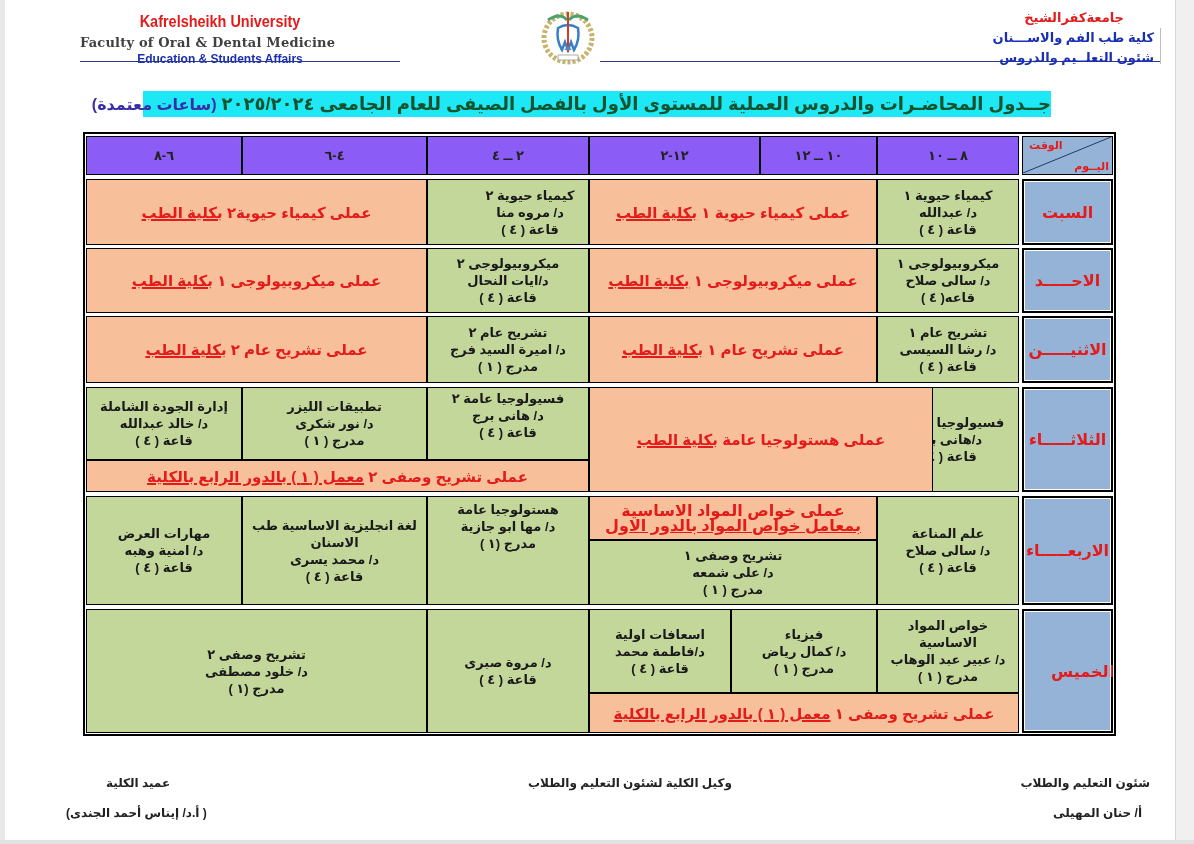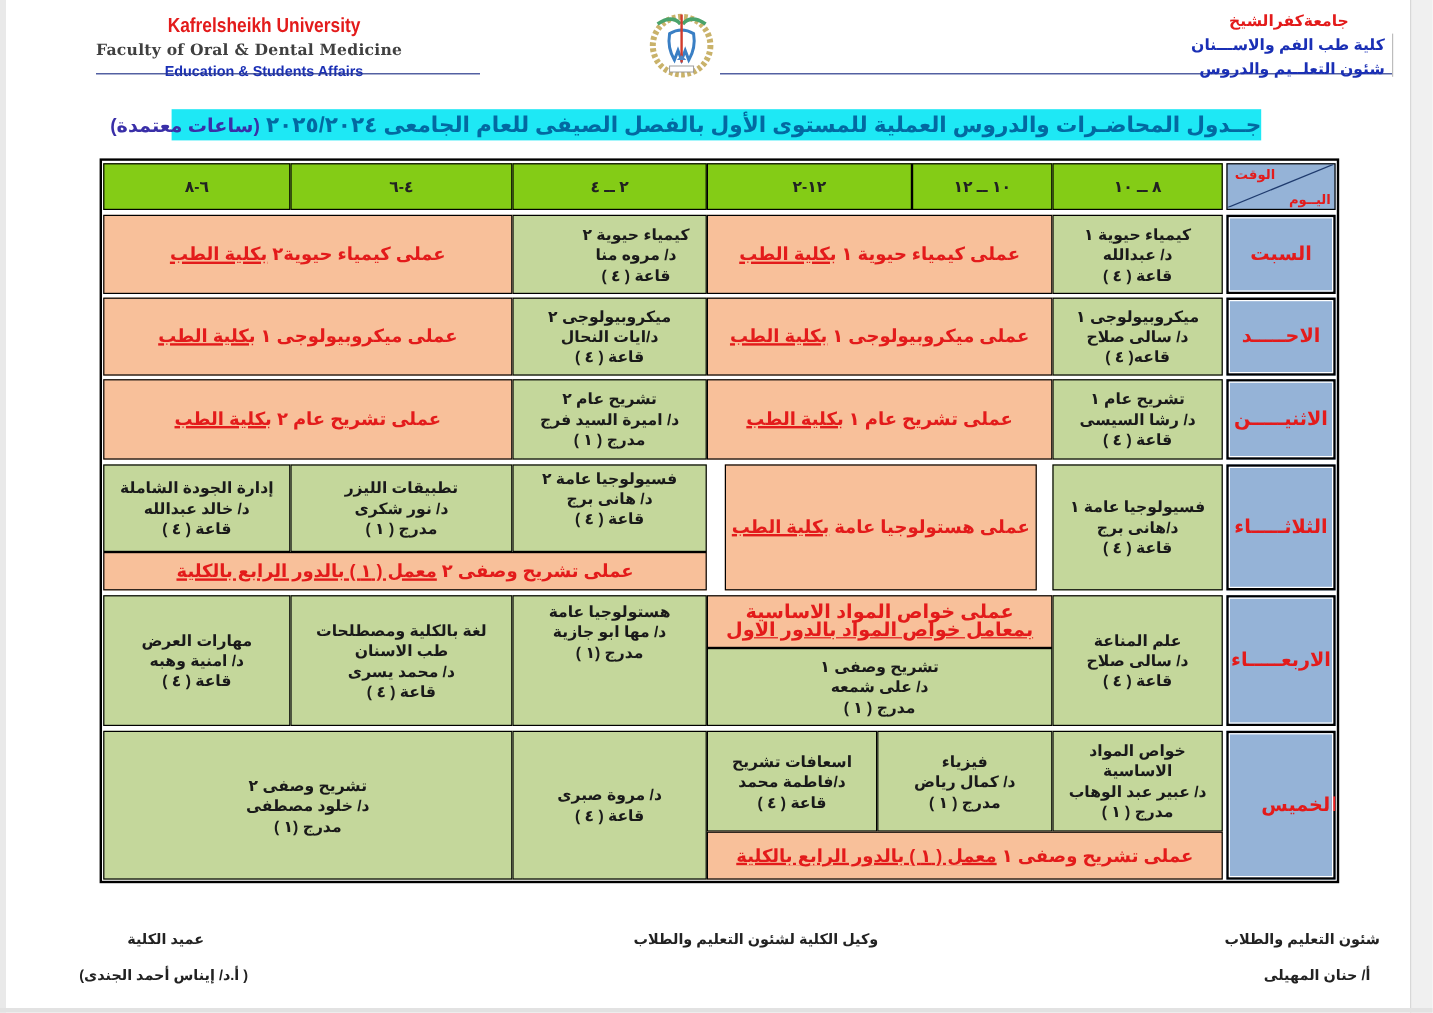--- a/index.html
+++ b/index.html
@@ -11,25 +11,25 @@
   .en-uni{left:90px;top:12px;width:260px;text-align:center;color:#e31b1b;font-weight:bold;font-size:17px;font-family:"Liberation Sans Narrow","Liberation Sans",sans-serif;transform:scaleX(0.85);}
   .en-fac{left:80px;top:35px;width:280px;color:#404040;font-weight:bold;font-size:13px;font-family:"DejaVu Serif",serif;letter-spacing:0.2px;}
   .en-aff{left:80px;top:52px;width:280px;text-align:center;color:#1a2fb5;font-weight:bold;font-size:12px;}
   .hline{height:1px;background:#2a3a8c;}
   .ar-uni{right:70px;top:10px;width:200px;color:#e31b1b;font-weight:bold;font-size:13px;direction:rtl;}
   .ar-fac{right:40px;top:30px;width:250px;text-align:right;color:#1a2fb5;font-weight:bold;font-size:13px;direction:rtl;}
   .ar-aff{right:40px;top:50px;width:250px;text-align:right;color:#1a2fb5;font-weight:bold;font-size:13px;direction:rtl;}
   .vbar{left:1160px;top:28px;width:1px;height:36px;background:#bdbdbd;}
   .logo{left:540px;top:6px;width:56px;height:60px;}
   .title-bar{left:143px;top:91px;width:908px;height:26px;background:#1ee8f5;direction:rtl;text-align:center;white-space:nowrap;font-weight:bold;font-size:18px;line-height:26px;}
-  .title-main{color:#0369a1;}
+  .title-main{color:#14532d;}
   .title-paren{color:#3a2fa8;font-size:16px;}
   .grid-frame{left:83px;top:132px;width:1033px;height:604px;border:2px solid #000;box-sizing:border-box;background:#fff;}
   .cell{position:absolute;box-sizing:border-box;display:flex;flex-direction:column;align-items:center;justify-content:center;text-align:center;direction:rtl;font-weight:bold;color:#1a1a1a;font-size:13px;line-height:17px;border:1.5px solid #000;}
-  .hdr{background:#84cc16;color:#222;font-size:13px;}
+  .hdr{background:#8b5cf6;color:#222;font-size:13px;}
   .day{background:#95b3d7;color:#e31b1b;font-size:16px;border:2px solid #000;outline:1px solid #fff;outline-offset:-3px;}
   .green{background:#c4d79b;}
   .orange{background:#f8c09a;}
   .lab{color:#e31b1b;font-size:15px;}
   .lab u{text-decoration:underline;text-decoration-thickness:2px;}
   .lab-small{color:#e31b1b;font-size:16px;line-height:15px;}
   .corner{background:#95b3d7;position:absolute;box-sizing:border-box;border:1.5px solid #000;}
   .corner .t1{position:absolute;left:6px;top:2px;color:#e31b1b;font-weight:bold;font-size:11px;}
   .corner .t2{position:absolute;right:3px;bottom:1px;color:#e31b1b;font-weight:bold;font-size:11px;}
   .sig{position:absolute;direction:rtl;font-size:12px;font-weight:bold;color:#222;white-space:nowrap;}
@@ -137,21 +137,21 @@
 <div class="cell orange lab" style="left:86px;top:316px;width:341px;height:67px;">
   <div><span>عملى تشريح عام ٢ </span><u>بكلية الطب</u></div>
 </div>
 
 <div class="cell day" style="left:1022px;top:387px;width:91px;height:105px;">الثلاثـــــاء</div>
 <div class="cell green" style="left:877px;top:387px;width:142px;height:105px;">
   <div>فسيولوجيا عامة ١</div>
   <div>د/هانى برج</div>
   <div>قاعة ( ٤ )</div>
 </div>
-<div class="cell orange lab" style="left:604px;top:387px;width:260px;height:105px;">
+<div class="cell orange lab" style="left:589px;top:387px;width:344px;height:105px;">
   <div><span>عملى هستولوجيا عامة </span><u>بكلية الطب</u></div>
 </div>
 <div class="cell green" style="left:427px;top:387px;width:162px;height:73px;justify-content:flex-start;padding-top:2px;">
   <div>فسيولوجيا عامة ٢</div>
   <div>د/ هانى برج</div>
   <div>قاعة ( ٤ )</div>
 </div>
 <div class="cell green" style="left:242px;top:387px;width:185px;height:73px;">
   <div>تطبيقات الليزر</div>
   <div>د/ نور شكرى</div>
@@ -180,21 +180,21 @@
   <div>تشريح وصفى ١</div>
   <div>د/ على شمعه</div>
   <div>مدرج ( ١ )</div>
 </div>
 <div class="cell green" style="left:427px;top:496px;width:162px;height:109px;justify-content:flex-start;padding-top:4px;">
   <div>هستولوجيا عامة</div>
   <div>د/ مها ابو جازية</div>
   <div>مدرج (١ )</div>
 </div>
 <div class="cell green" style="left:242px;top:496px;width:185px;height:109px;padding:0 8px;">
-  <div>لغة بالكلية ومصطلحات طب الاسنان</div>
+  <div>لغة انجليزية الاساسية طب الاسنان</div>
   <div>د/ محمد يسرى</div>
   <div>قاعة ( ٤ )</div>
 </div>
 <div class="cell green" style="left:86px;top:496px;width:156px;height:109px;">
   <div>مهارات العرض</div>
   <div>د/ امنية وهبه</div>
   <div>قاعة ( ٤ )</div>
 </div>
 
 <div class="cell day" style="left:1022px;top:609px;width:91px;height:124px;padding-left:30px;">الخميس</div>
@@ -202,21 +202,21 @@
   <div>خواص المواد الاساسية</div>
   <div>د/ عبير عبد الوهاب</div>
   <div>مدرج ( ١ )</div>
 </div>
 <div class="cell green" style="left:731px;top:609px;width:146px;height:84px;">
   <div>فيزياء</div>
   <div>د/ كمال رياض</div>
   <div>مدرج ( ١ )</div>
 </div>
 <div class="cell green" style="left:589px;top:609px;width:142px;height:84px;">
-  <div>اسعافات تشريح</div>
+  <div>اسعافات اولية</div>
   <div>د/فاطمة محمد</div>
   <div>قاعة ( ٤ )</div>
 </div>
 <div class="cell orange lab" style="left:589px;top:693px;width:430px;height:40px;">
   <div><span>عملى تشريح وصفى ١  </span><u>معمل ( ١ ) بالدور الرابع بالكلية</u></div>
 </div>
 <div class="cell green" style="left:427px;top:609px;width:162px;height:124px;padding:0 14px;">
   <div>د/ مروة صبرى</div>
   <div>قاعة ( ٤ )</div>
 </div>

